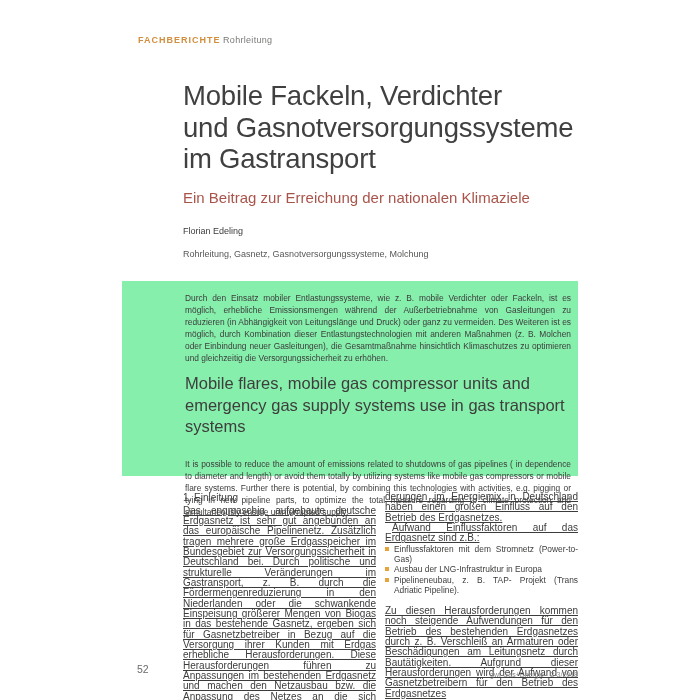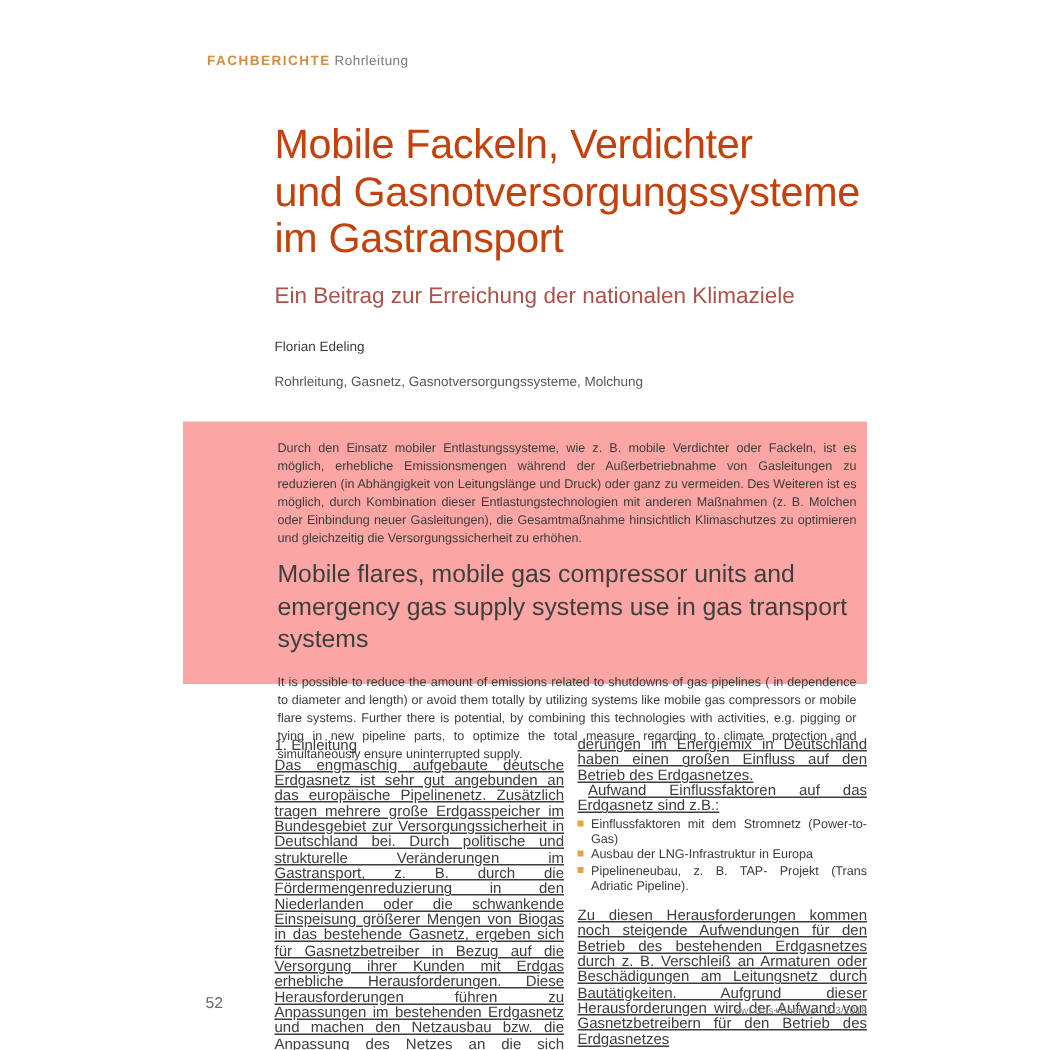--- a/index.html
+++ b/index.html
@@ -8,35 +8,35 @@
     font-family:"Liberation Sans", sans-serif; color:#3C3C3B;
     overflow:hidden;
   }
   
   .page-header { position:absolute; left:138px; top:35px; font-size:9px; }
   .kicker { color:#D28E3E; letter-spacing:1px; font-weight:bold; }
   .kicker-topic { color:#7a7a79; letter-spacing:0.3px; }
 
   
   .title-block { position:absolute; left:183px; top:80px; width:400px; }
-  .main-title { font-size:27.5px; line-height:31.5px; font-weight:normal; color:#c2410c; letter-spacing:-0.2px; margin:0; }
+  .main-title { font-size:27.5px; line-height:31.5px; font-weight:normal; color:#404040; letter-spacing:-0.2px; margin:0; }
   .subtitle { position:absolute; left:183px; top:189px; font-size:15px; color:#A9544B; font-weight:normal; }
   .author { position:absolute; left:183px; top:226px; font-size:9px; font-weight:normal; color:#3C3C3B; }
   .keywords { position:absolute; left:183px; top:249px; font-size:9px; color:#575756; }
 
   
   .abstract-box {
-    position:absolute; left:122px; top:281px; width:456px; height:175px;
-    background:#fca5a5; box-sizing:border-box; padding:11px 7px 0 63px;
+    position:absolute; left:122px; top:281px; width:456px; height:195px;
+    background:#86efac; box-sizing:border-box; padding:11px 7px 0 63px;
   }
   .abstract-de, .abstract-en {
     font-size:8.4px; line-height:12px; text-align:justify; color:#3C3C3B;
     margin:0; hyphens:auto; -webkit-hyphens:auto;
   }
-  .en-title { font-size:16.5px; line-height:21.5px; font-weight:normal; color:#3E3E3D; margin:9px 0 10px 0; }
+  .en-title { font-size:16.5px; line-height:21.5px; font-weight:normal; color:#3E3E3D; margin:9px 0 20px 0; }
 
   
   .columns { position:absolute; left:183px; top:492px; width:395px; display:flex; gap:9px; }
   .col { width:193px; }
   .sec-heading { font-size:10px; font-weight:normal; margin:0 0 2.5px 0; color:#3C3C3B; }
   .bodytext {
     font-size:10px; line-height:10.35px; text-align:justify; margin:0;
     color:#3C3C3B; hyphens:auto;text-decoration:underline; -webkit-hyphens:auto;
   }
   .intro-line { text-indent:7px; }

